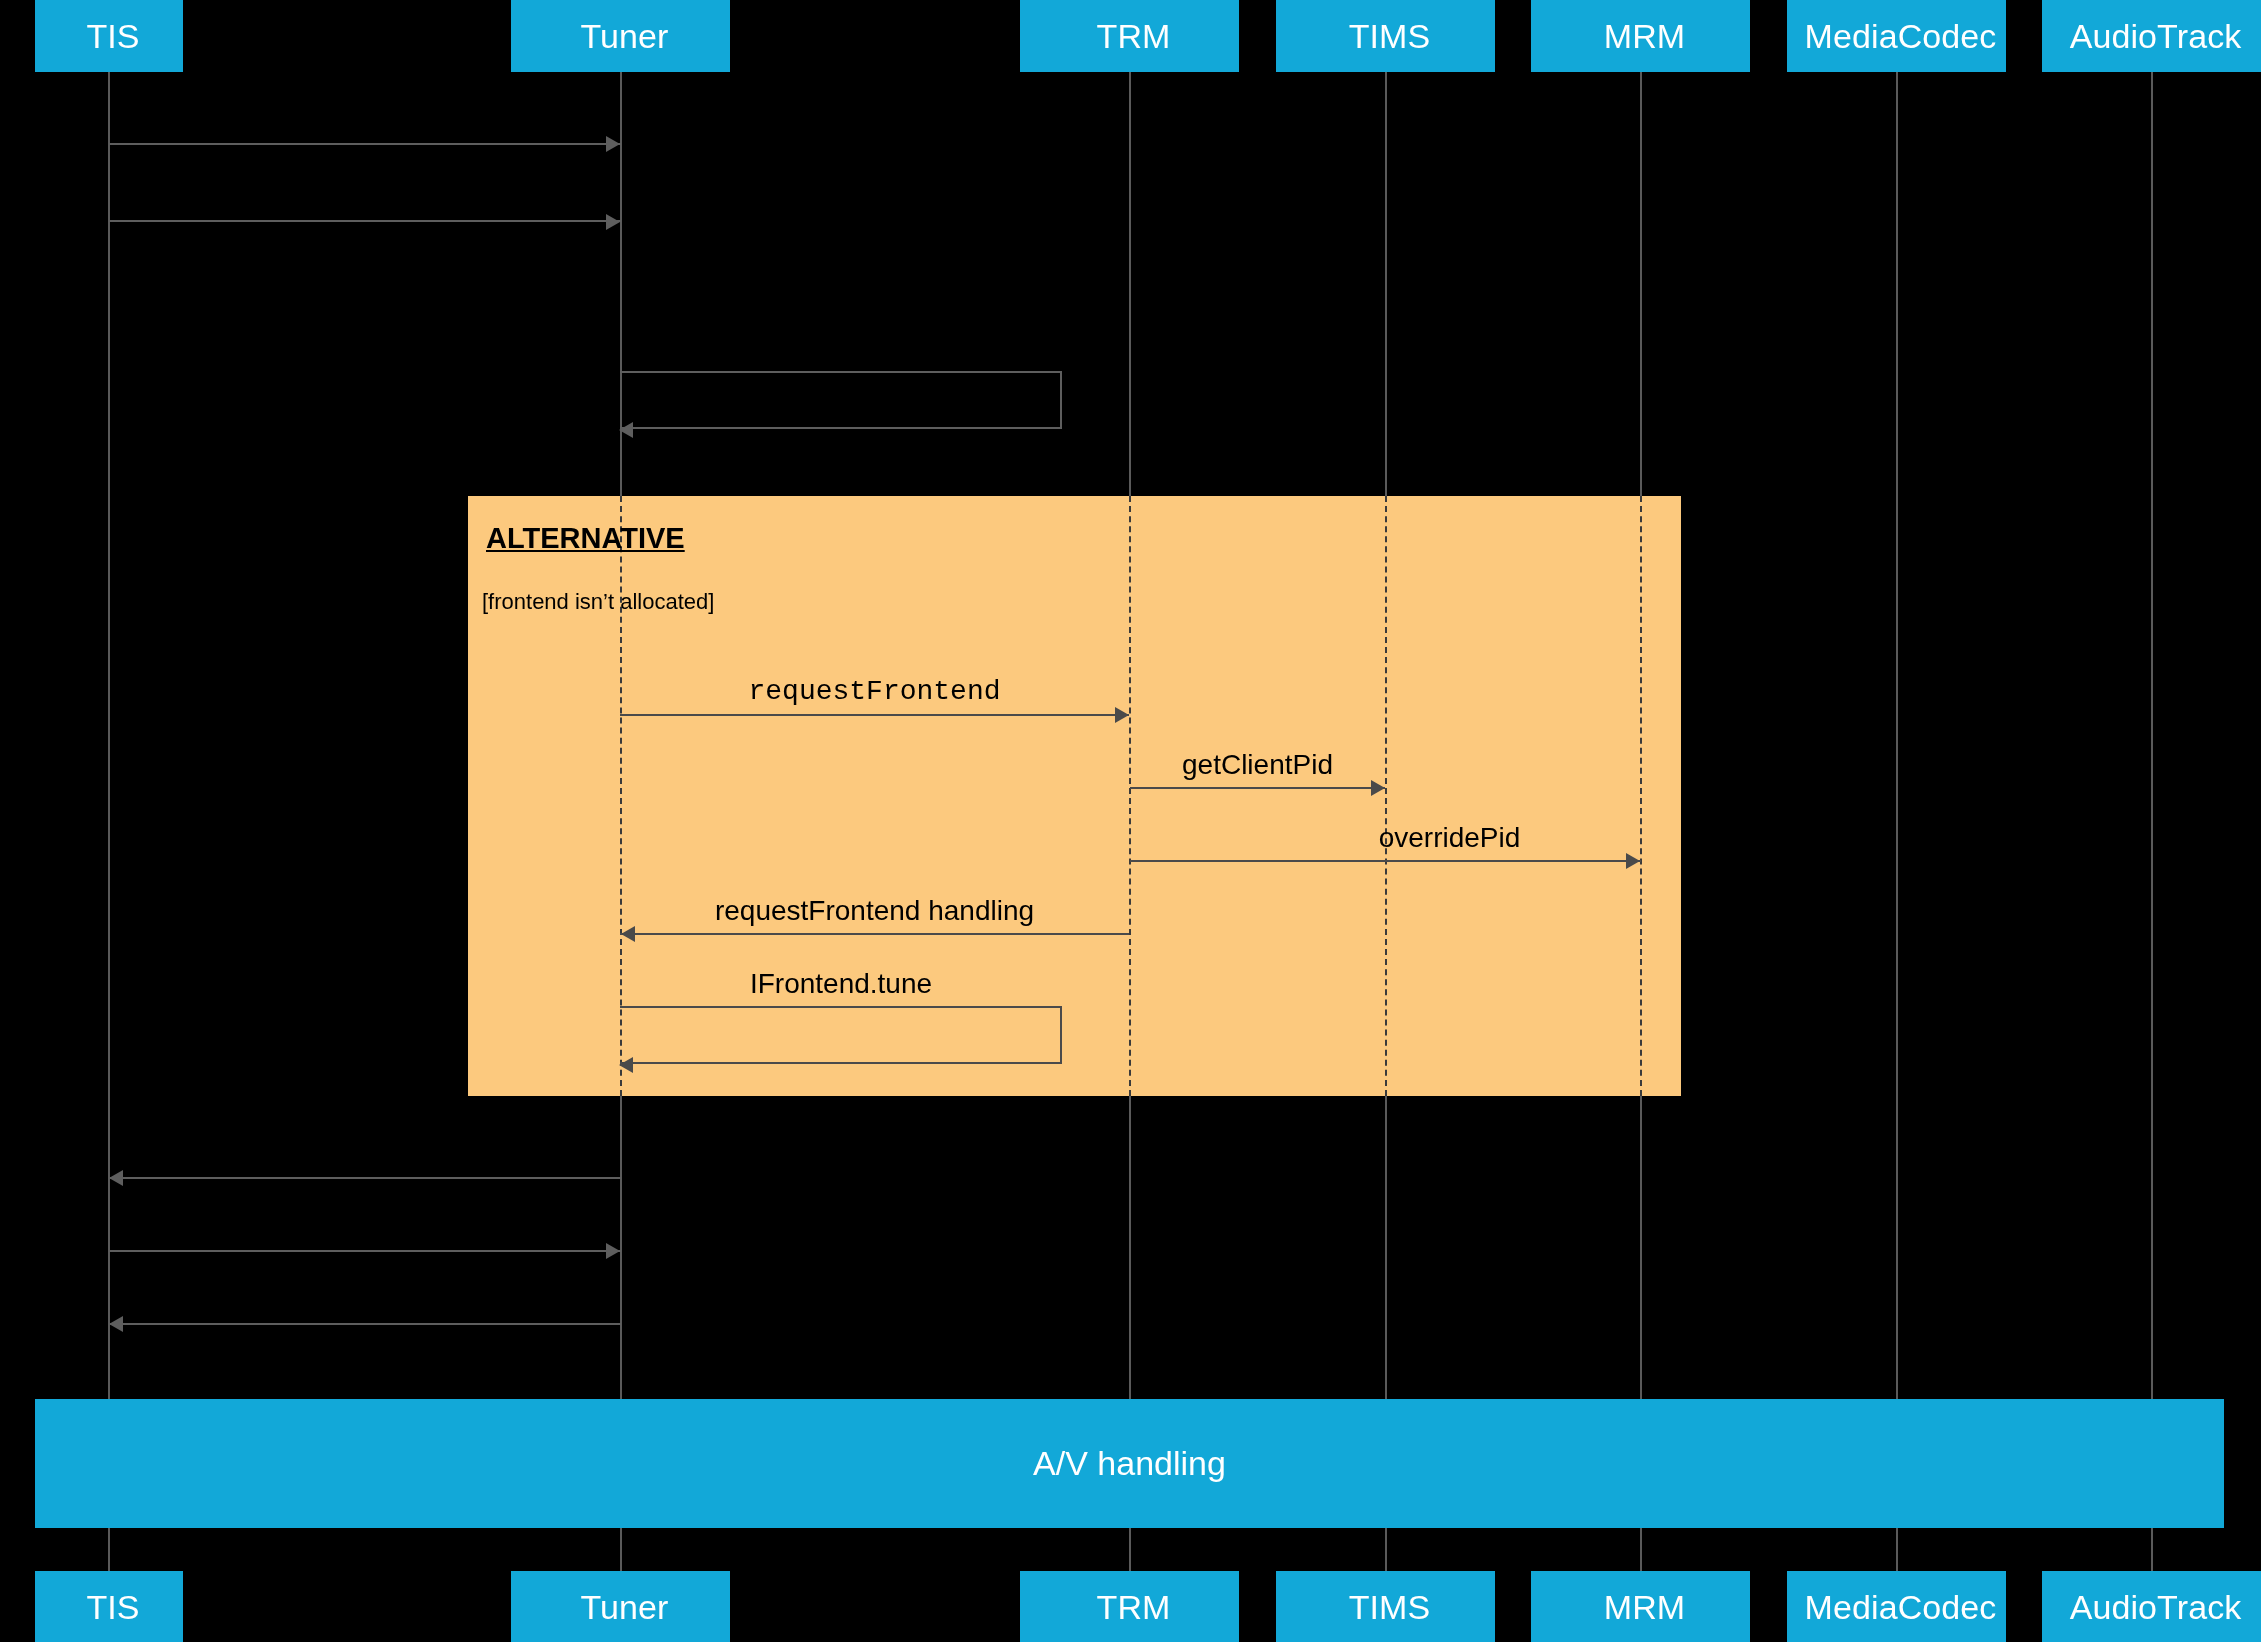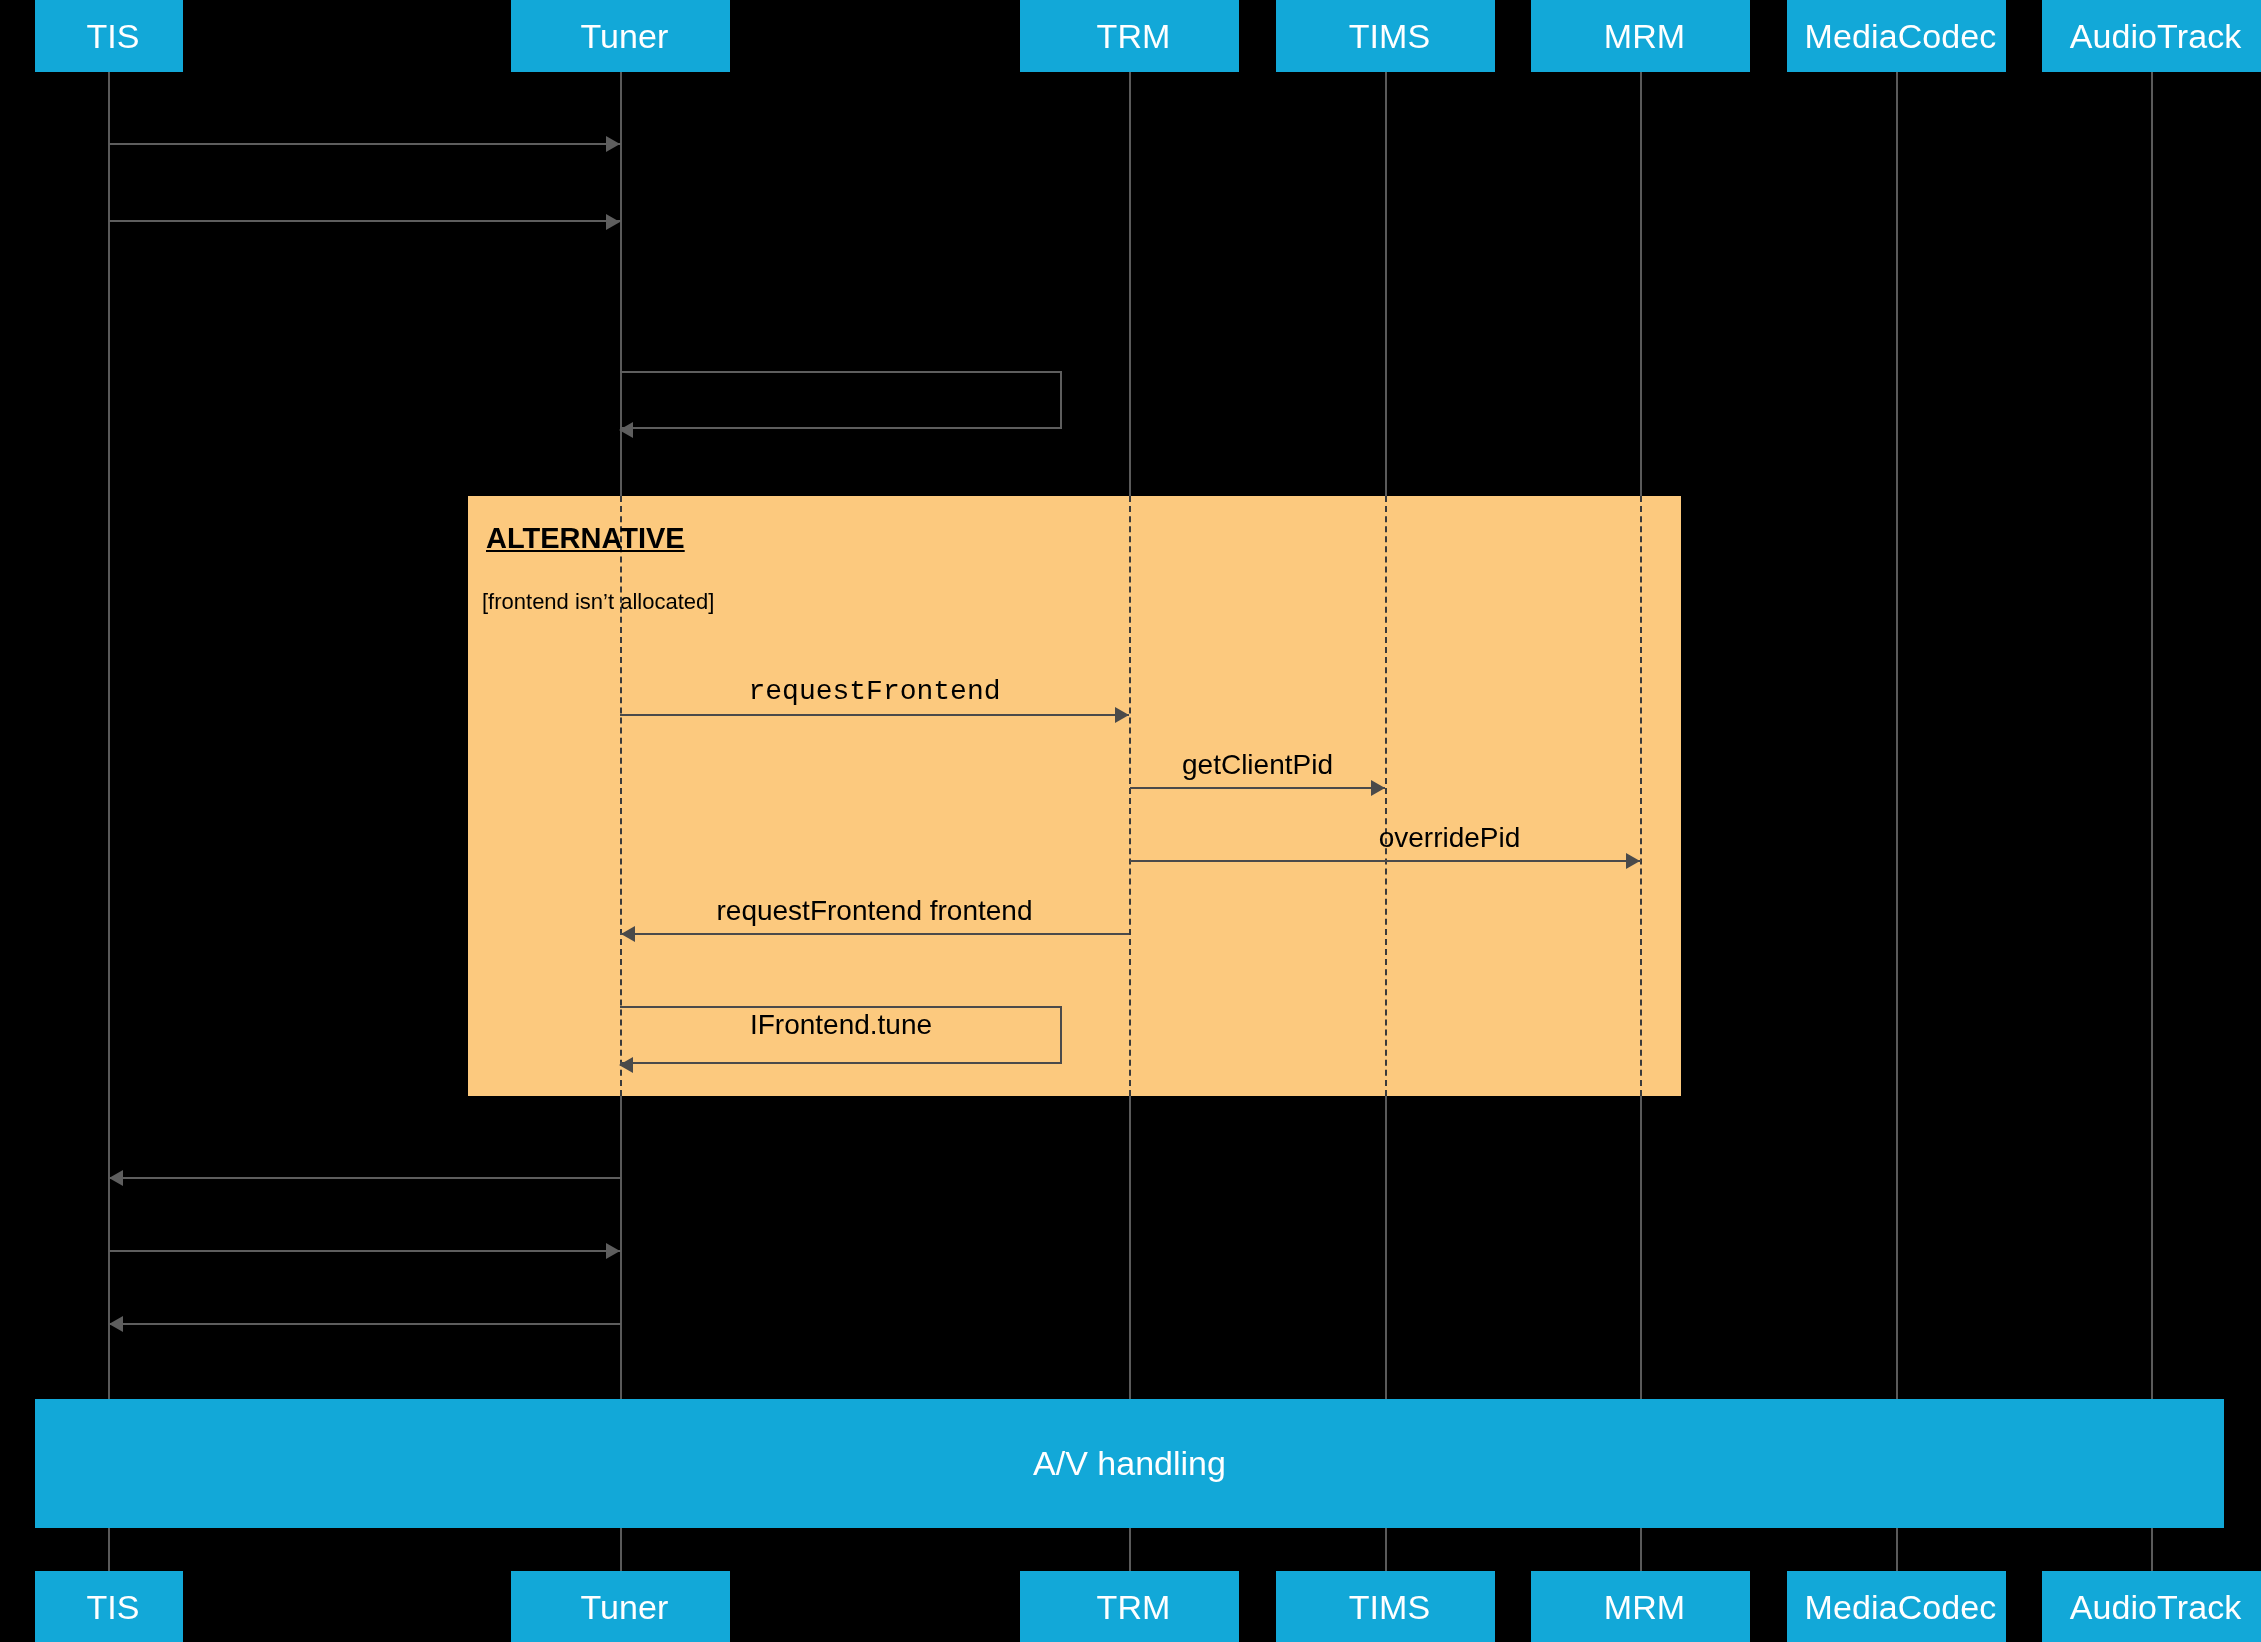--- a/index.html
+++ b/index.html
@@ -147,24 +147,24 @@
     <div class="arrow-r" style="top: 707px; left: 1115px;"></div>
     <div class="msg-label" style="left: 620px; top: 676px; width: 509px; font-family: Liberation Mono, monospace;">requestFrontend</div>
     <div class="msg-line" style="left: 1130px; top: 787px; width: 255px;"></div>
     <div class="arrow-r" style="top: 780px; left: 1371px;"></div>
     <div class="msg-label" style="left: 1130px; top: 749px; width: 255px;">getClientPid</div>
     <div class="msg-line" style="left: 1130px; top: 860px; width: 511px;"></div>
     <div class="arrow-r" style="top: 853px; left: 1626px;"></div>
     <div class="msg-label" style="left: 1194px; top: 822px; width: 511px;">overridePid</div>
     <div class="msg-line" style="left: 620px; top: 933px; width: 509px;"></div>
     <div class="arrow-l" style="top: 926px; left: 621px;"></div>
-    <div class="msg-label" style="left: 620px; top: 895px; width: 509px;">requestFrontend frontend</div>
+    <div class="msg-label" style="left: 620px; top: 895px; width: 509px;">requestFrontend handling</div>
     <div class="selfloop" style="left: 620px; top: 1006px; width: 442px; height: 58px;"></div>
     <div class="arrow-l" style="left: 619px; top: 1057px;"></div>
-    <div class="msg-label" style="left: 620px; top: 968px; width: 442px; margin-top: 41px;">IFrontend.tune</div>
+    <div class="msg-label" style="left: 620px; top: 968px; width: 442px;">IFrontend.tune</div>
     <div class="msg-line light" style="left: 109px; top: 1177px; width: 512px;"></div>
     <div class="arrow-l light" style="top: 1170px; left: 109px;"></div>
     <div class="msg-line light" style="left: 109px; top: 1250px; width: 512px;"></div>
     <div class="arrow-r light" style="top: 1243px; left: 606px;"></div>
     <div class="msg-line light" style="left: 109px; top: 1323px; width: 512px;"></div>
     <div class="arrow-l light" style="top: 1316px; left: 109px;"></div>
     <div class="avbar" style="left: 35px; top: 1399px; width: 2189px; height: 129px;">A/V handling</div>
     <div class="pbox" style="left: 35px; width: 148px; top: 0px; height: 72px;">TIS</div>
     <div class="pbox" style="left: 35px; width: 148px; top: 1571px; height: 72px;">TIS</div>
     <div class="pbox" style="left: 511px; width: 219px; top: 0px; height: 72px;">Tuner</div>

